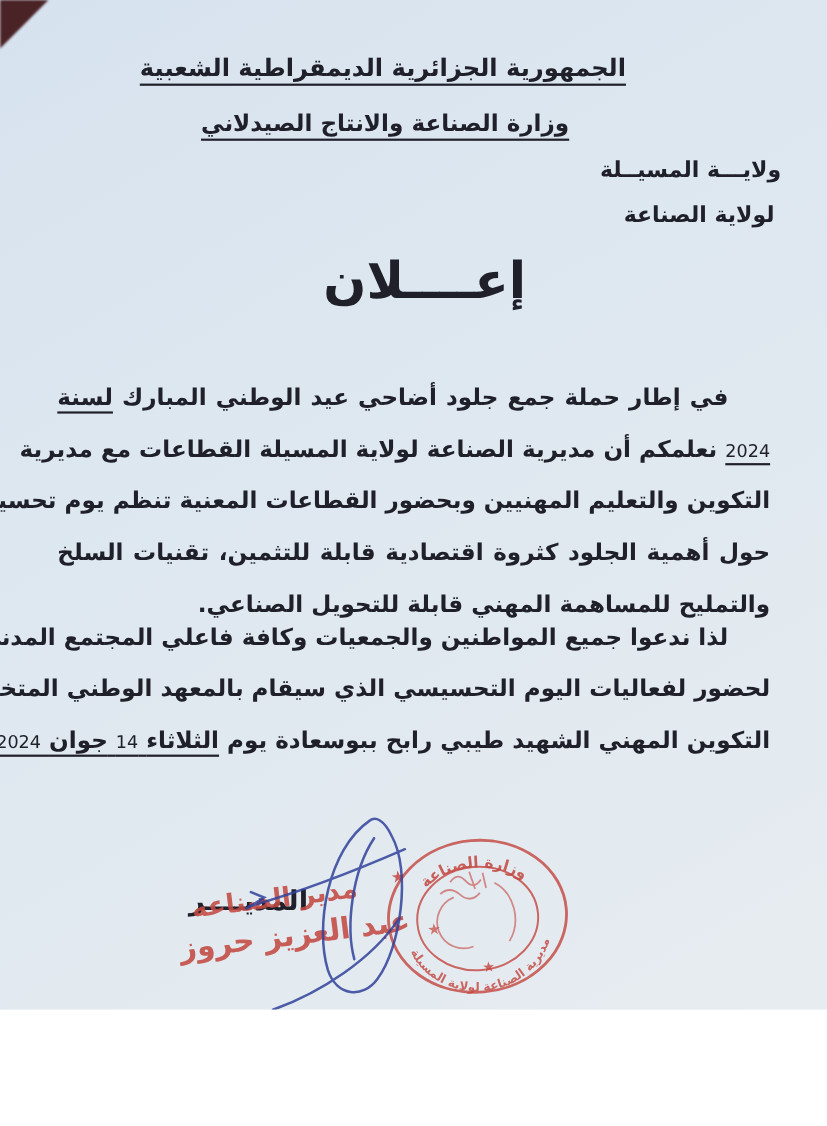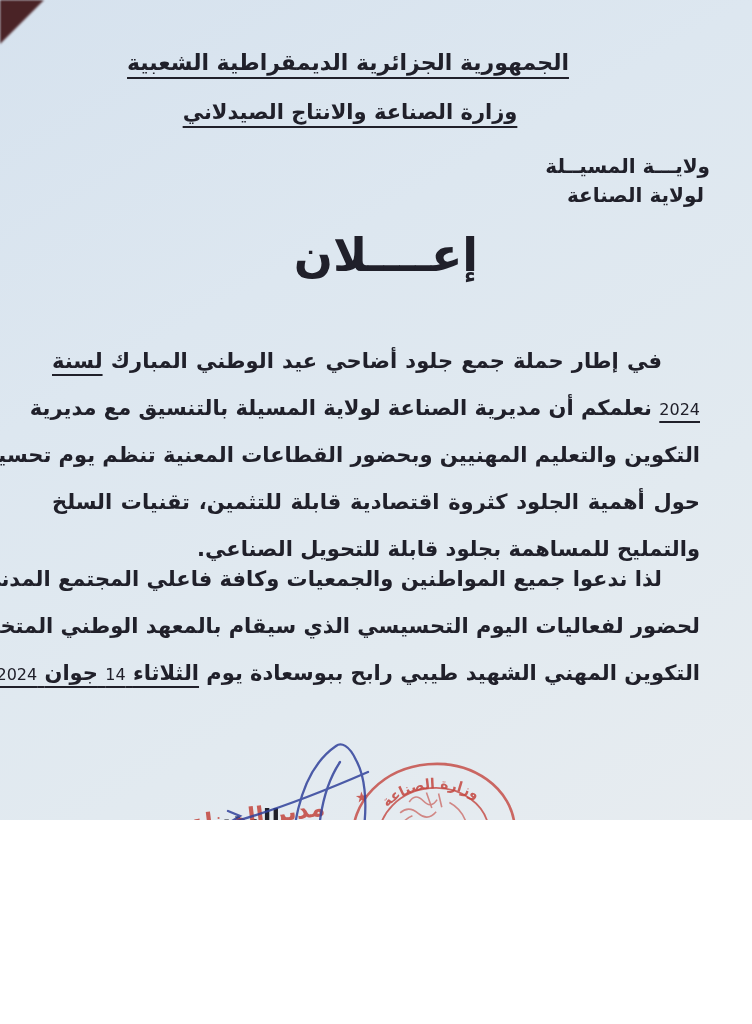--- a/index.html
+++ b/index.html
@@ -1,35 +1,35 @@
 <!DOCTYPE html>
 <html lang="ar" dir="rtl"><head>
 <meta charset="utf-8">
 <style>
   html,body{margin:0;padding:0;}
   #page{
     position:relative;
-    width:752px;height:820px;
+    width:752px;height:918px;
     overflow:hidden;
     background:linear-gradient(150deg,#d6e2ee 0%,#dde7f0 35%,#e2eaf0 70%,#e7ecf0 100%);
     font-family:"DejaVu Sans",sans-serif;
     color:#20202a;
     direction:rtl;
   }
   .corner{
     position:absolute;top:0;left:0;width:0;height:0;
     border-top:44px solid #4a2326;border-right:44px solid transparent;
     filter:blur(1px);
   }
   .hline{position:absolute;width:100%;text-align:center;font-weight:700;}
   .h-republic{top:50px;font-size:22px;transform:translateX(-28px);}
   .h-ministry{top:100px;font-size:21px;transform:translateX(-26px);}
   .hline .ul{text-decoration:underline;text-decoration-thickness:2px;text-underline-offset:7px;}
   .h-side{position:absolute;right:42px;font-weight:700;font-size:20px;}
-  .h-wilaya{top:142px;margin-top:12px;}
+  .h-wilaya{top:142px;}
   .h-directorate{top:183px;right:48px;}
   .doc-title{
     position:absolute;top:228px;width:100%;text-align:center;
     font-size:46px;font-weight:700;transform:translateX(10px);
     letter-spacing:-1px;
   }
   .para{position:absolute;right:52px;width:648px;}
   .p1{top:338px;}
   .p2{top:556px;}
   .line{
@@ -76,25 +76,25 @@
 
   <div class="doc-title">إعــــلان</div>
 
   <div class="para p1">
     <div class="line indent">
       <span>في إطار حملة جمع جلود أضاحي عيد الوطني المبارك</span>
       <span class="u">لسنة</span>
     </div>
     <div class="line">
       <span class="u digits">2024</span>
-      <span>نعلمكم أن مديرية الصناعة لولاية المسيلة بالتنسيق مع مديرية</span>
+      <span>نعلمكم أن مديرية الصناعة لولاية المسيلة القطاعات مع مديرية</span>
     </div>
     <div class="line">التكوين والتعليم المهنيين وبحضور القطاعات المعنية تنظم يوم تحسيسي</div>
     <div class="line">حول أهمية الجلود كثروة اقتصادية قابلة للتثمين، تقنيات السلخ</div>
-    <div class="line last">والتمليح للمساهمة بجلود قابلة للتحويل الصناعي.</div>
+    <div class="line last">والتمليح للمساهمة المهني قابلة للتحويل الصناعي.</div>
   </div>
 
   <div class="para p2">
     <div class="line indent">لذا ندعوا جميع المواطنين والجمعيات وكافة فاعلي المجتمع المدني</div>
     <div class="line">لحضور لفعاليات اليوم التحسيسي الذي سيقام بالمعهد الوطني المتخصص في</div>
     <div class="line">
       <span>التكوين المهني الشهيد طيبي رابح ببوسعادة يوم</span>
       <span class="u"><span>الثلاثاء</span> <span class="digits">14</span> <span>جوان</span> <span class="digits">2024</span></span>
     </div>
   </div>

